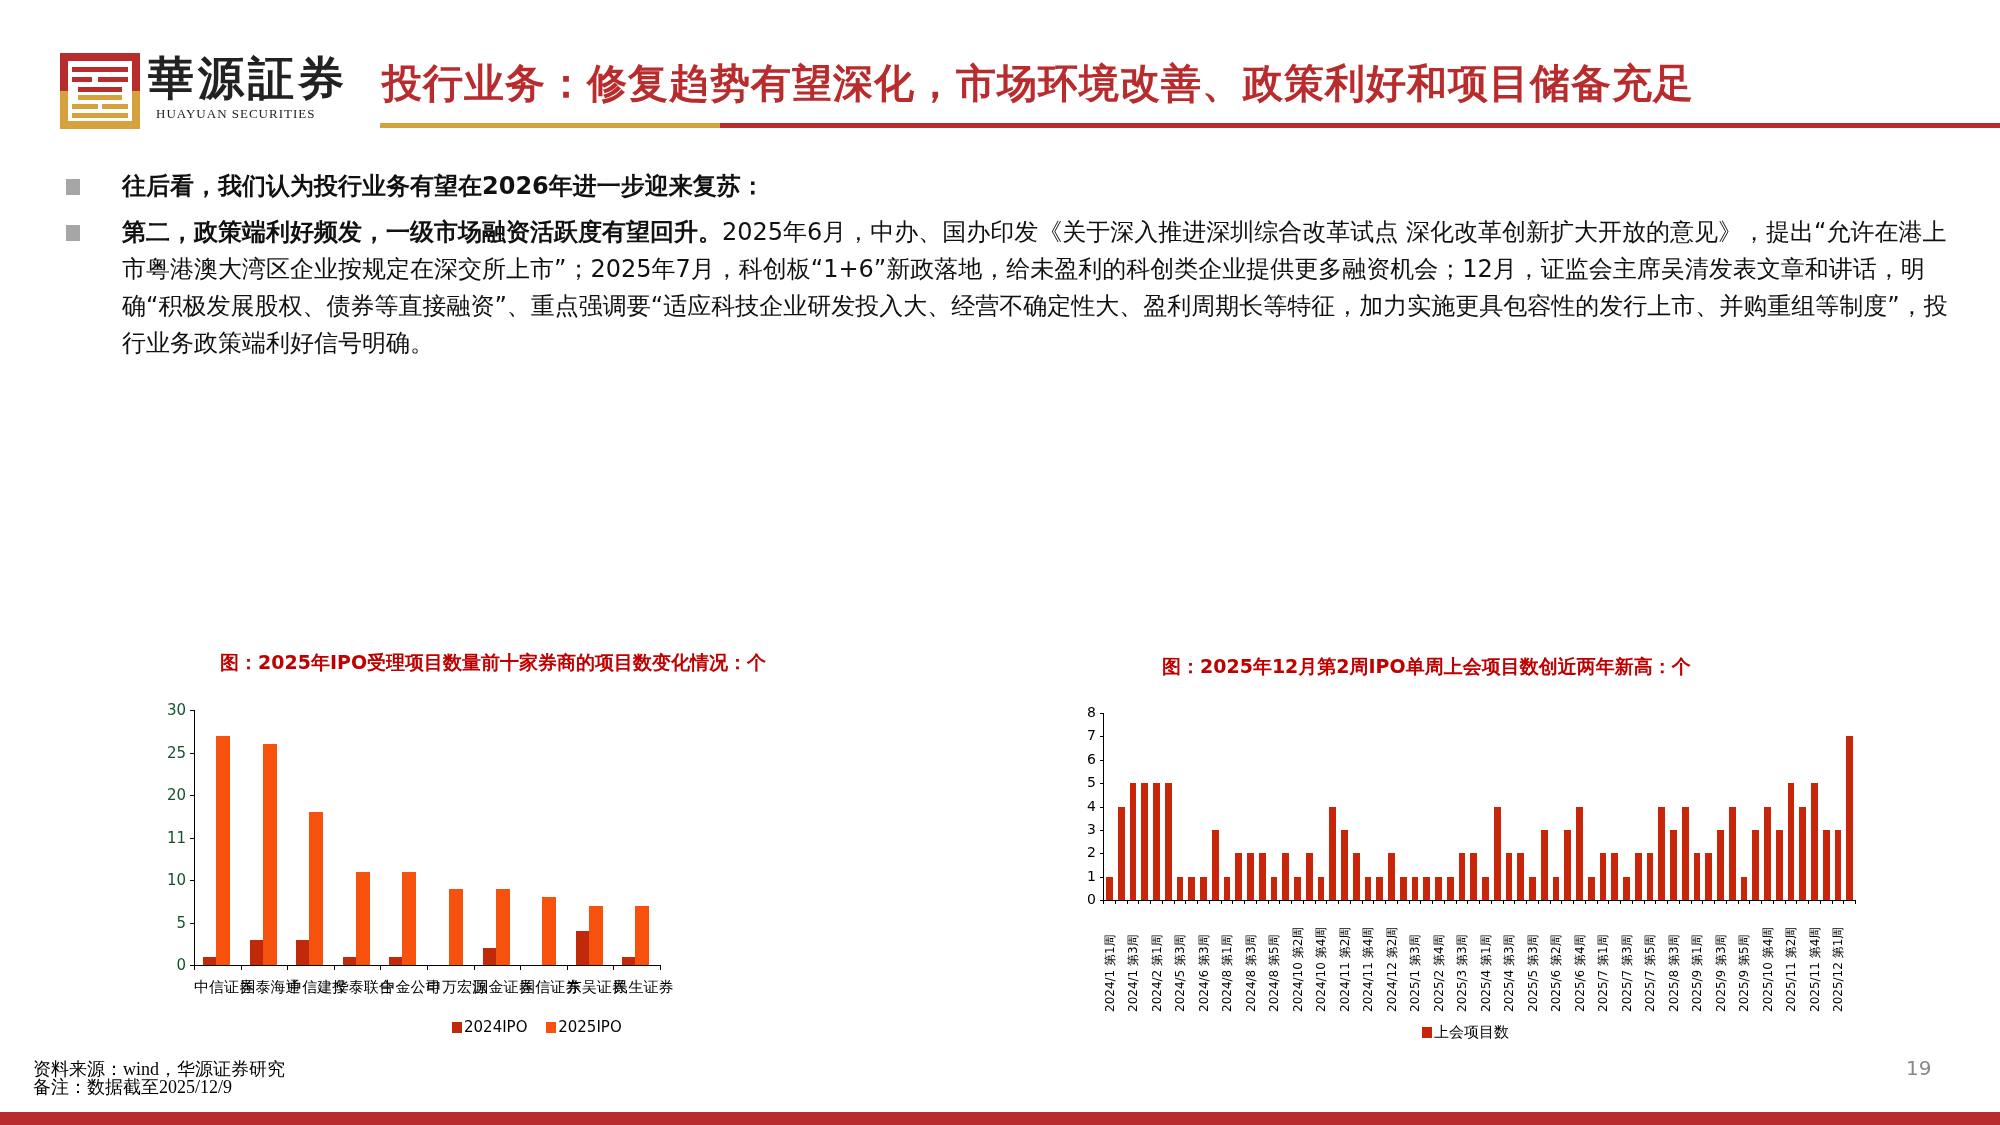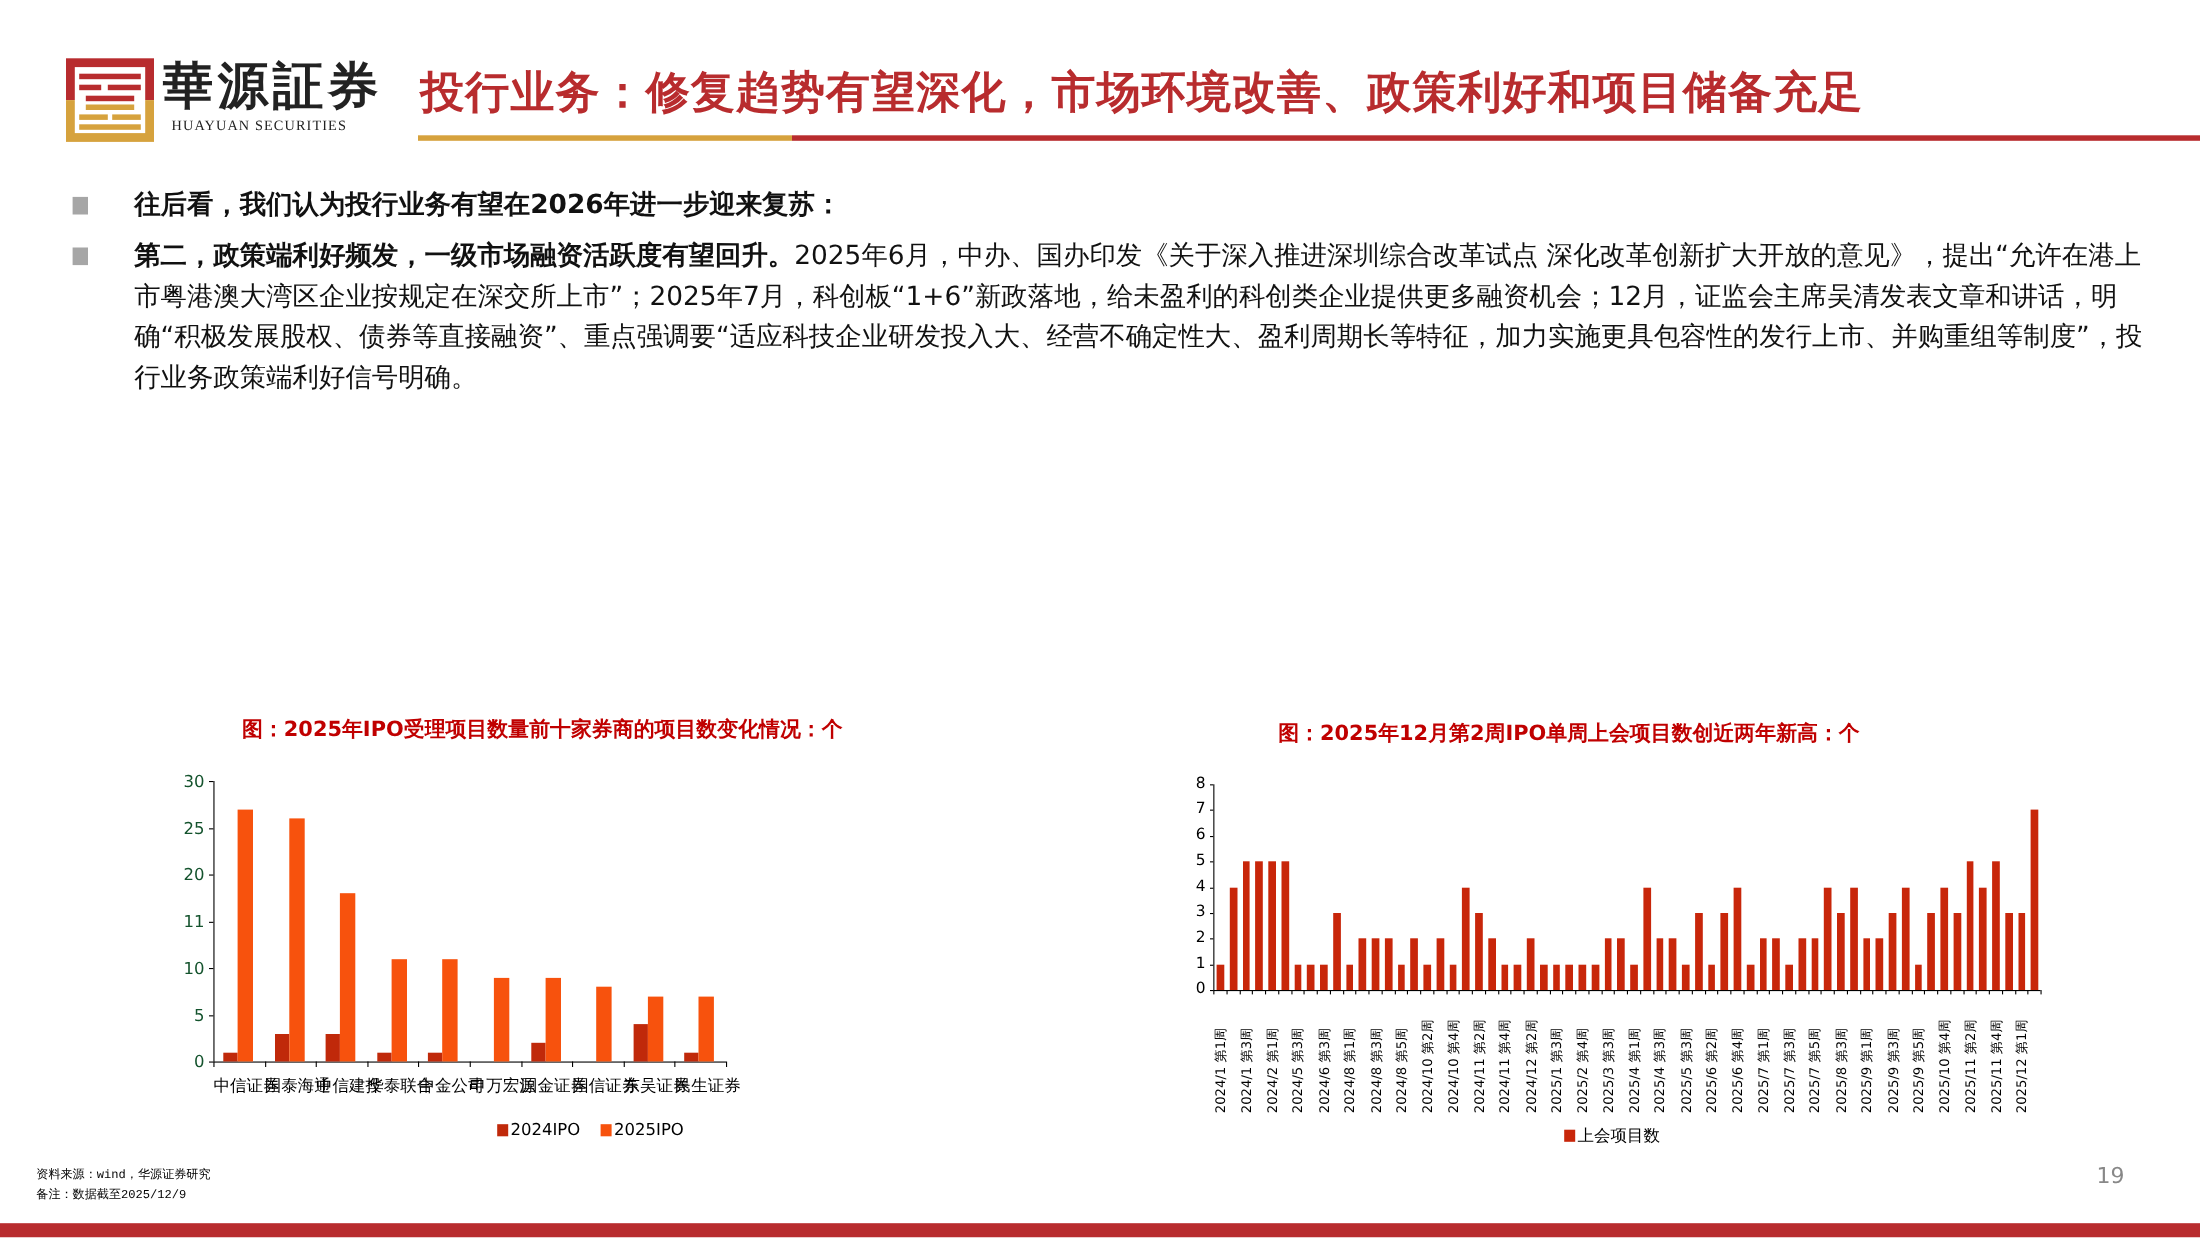--- a/index.html
+++ b/index.html
@@ -47,21 +47,21 @@
   .rc .axis-y { position: absolute; left: 43px; top: 13px; width: 1px; height: 187px; background: #000; }
   .rc .axis-x { position: absolute; left: 43px; top: 200px; width: 752px; height: 1px; background: #000; }
   .rc .ytick { position: absolute; width: 18px; text-align: right; font-size: 14px; color: #000; left: 18px; }
   .rc .ytick-mark { position: absolute; left: 40px; width: 3px; height: 1px; background: #000; }
   .rc .xtick-mark { position: absolute; top: 200px; width: 1px; height: 4px; background: #000; }
   .rc .bar { position: absolute; background: #c8260a; }
   .rc .xlabel { position: absolute; top: 208px; font-size: 12px; white-space: nowrap; color: #000;
                 transform-origin: 0 0; transform: rotate(-90deg); }
 
   
-  .footnote { position: absolute; left: 33px; top: 1060px; font-family: Liberation Mono, monospace; font-size: 11px; line-height: 18px; color: #000; }
+  .footnote { position: absolute; left: 33px; top: 1060px; font-family: Liberation Serif, serif; font-size: 18px; line-height: 18px; color: #000; }
   .page-num { position: absolute; left: 1906px; top: 1056px; font-size: 20px; color: #888; }
   .footer-bar { position: absolute; left: 0; top: 1112px; width: 2000px; height: 13px; background: #b82c2e; }
 </style>
 </head>
 <body>
 
 <div class="logo">
   <div class="top"></div>
     <div class="bot"></div>
   <div class="inner">

